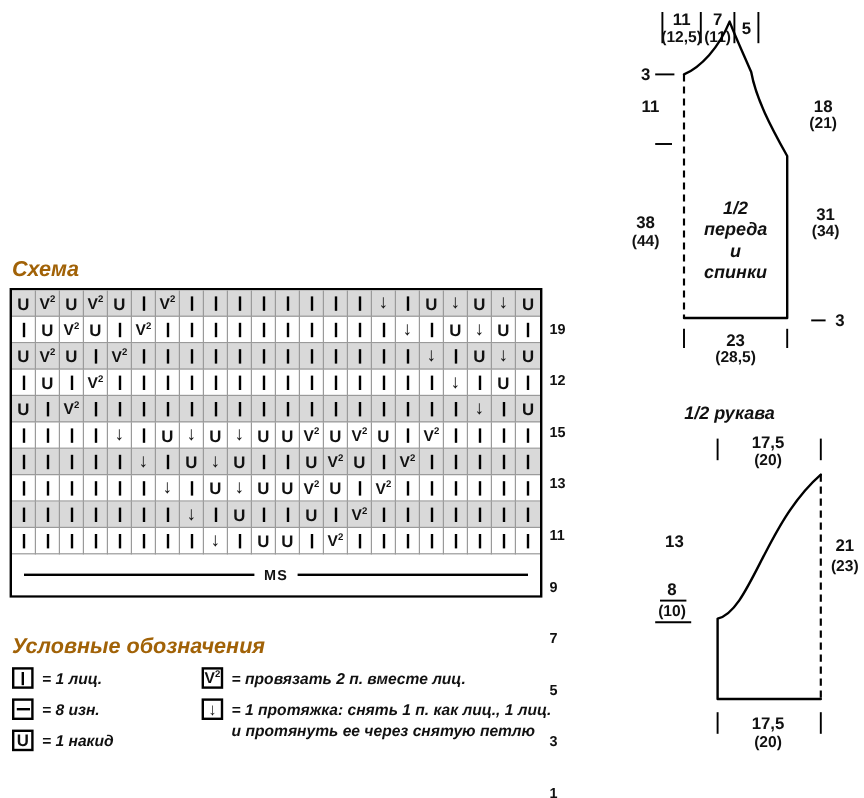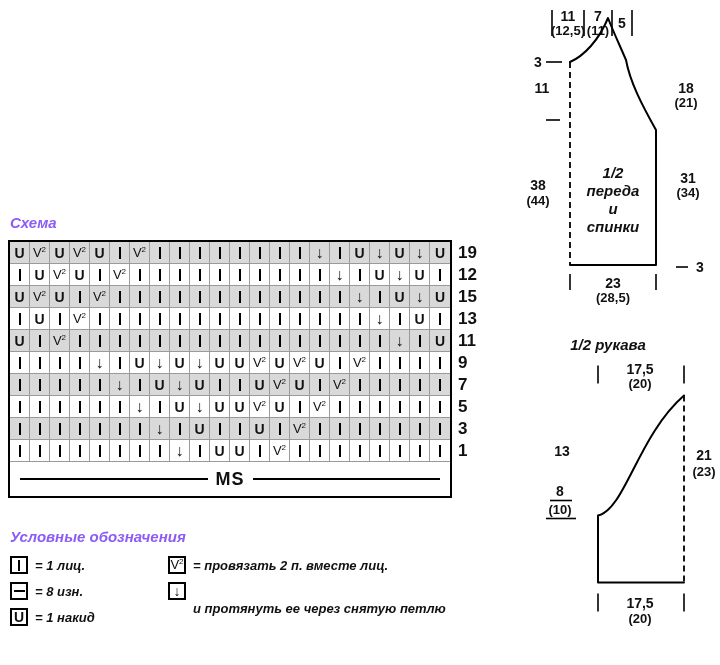--- a/index.html
+++ b/index.html
@@ -1,39 +1,39 @@
 <!DOCTYPE html>
 <html><head>
 <meta charset="utf-8">
 <style>
   * { margin:0; padding:0; box-sizing:border-box; }
   html,body { width:720px; height:665px; background:#fff; font-family:"Liberation Sans",sans-serif; color:#111; overflow:hidden; }
   .canvas { position:relative; width:720px; height:665px; background:#fff; }
 
-  .section-heading { position:absolute; font-style:italic; font-weight:700; font-size:15px; color:#8b5cf6; }
+  .section-heading { position:absolute; font-style:italic; font-weight:700; font-size:18px; color:#a16207; }
   #chart-title { left:10px; top:214px; }
   #legend-title { left:10px; top:528px; }
 
   .chart-wrap { position:absolute; left:8px; top:240px; display:flex; align-items:flex-start; }
   .grid-outer { border:2px solid #000; background:#fff; }
   .chart-row { display:flex; height:22px; }
   .chart-row.shaded { background:#d9d9d9; }
   .cell { width:20px; height:22px; border-right:1px solid #9a9a9a; border-bottom:1px solid #9a9a9a; display:flex; align-items:center; justify-content:center; }
   .cell:last-child { border-right:none; }
   .bar { display:inline-block; width:2px; height:12px; background:#000; }
   .hdash { display:inline-block; width:11px; height:2px; background:#000; }
   .sym-u { font-weight:700; font-size:14px; line-height:1; }
-  .sym-v { font-weight:400; font-size:13px; line-height:1; }
+  .sym-v { font-weight:700; font-size:13px; line-height:1; }
   .sym-v sup { font-size:8px; }
   .sym-a { font-weight:700; font-size:16px; line-height:1; }
   .ms-strip { height:34px; display:flex; align-items:center; gap:8px; padding:0 10px; background:#fff; }
   .ms-line { flex:1; height:2px; background:#000; }
-  .ms-label { font-weight:700; font-size:18px; letter-spacing:1px; }
+  .ms-label { font-weight:700; font-size:12px; letter-spacing:1px; }
   .row-numbers { margin-left:6px; padding-top:2px; }
-  .row-num { height:22px; line-height:22px; font-size:17px; font-weight:700; }
+  .row-num { height:22px; line-height:22px; font-size:12px; font-weight:700;margin-top:21px; }
 
   .legend-col { position:absolute; top:556px; }
   #legend-col-left { left:10px; width:150px; }
   #legend-col-right { left:168px; width:540px; }
   .legend-item { margin-bottom:8px; }
   .legend-item-row { display:flex; align-items:center; gap:7px; }
   .sym-box { width:18px; height:18px; border:2px solid #000; background:#fff; display:flex; align-items:center; justify-content:center; flex:none; }
   .sym-box .bar { height:11px; }
   .sym-box .sym-a { font-size:14px; }
   .legend-text, .legend-text2 { font-style:italic; font-weight:700; font-size:13px; white-space:nowrap; }
@@ -795,20 +795,21 @@
             <span class="sym-v">V<sup>2</sup></span>
           </span>
           <span class="legend-text">= провязать 2 п. вместе лиц.</span>
         </div>
       </div>
       <div class="legend-item">
         <div class="legend-item-row">
           <span class="sym-box">
             <span class="sym-a">↓</span>
           </span>
+          <span class="legend-text">= 1 протяжка: снять 1 п. как лиц., 1 лиц.</span>
         </div>
         <div class="legend-text2">и протянуть ее через снятую петлю</div>
       </div>
     </div>
 
   <svg id="front-back-svg" class="schematic" viewBox="0 0 240 325">
 
     <line class="tick" x1="72" y1="10" x2="72" y2="36"></line>
     <line class="tick" x1="104" y1="10" x2="104" y2="36"></line>
     <line class="tick" x1="132" y1="10" x2="132" y2="36"></line>

